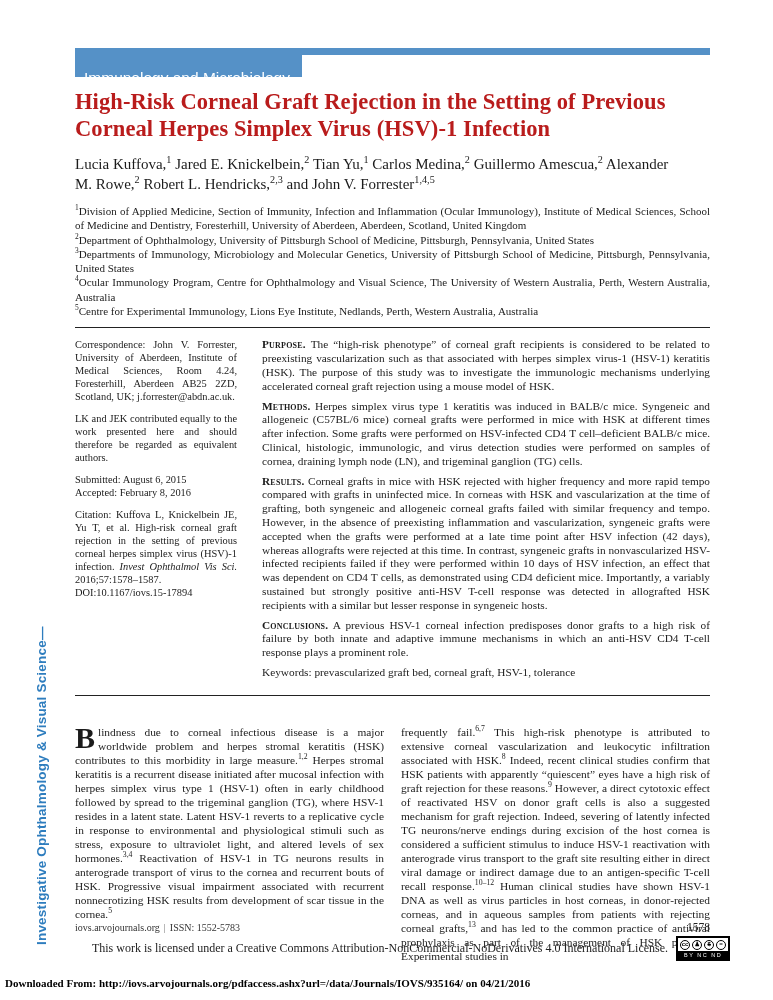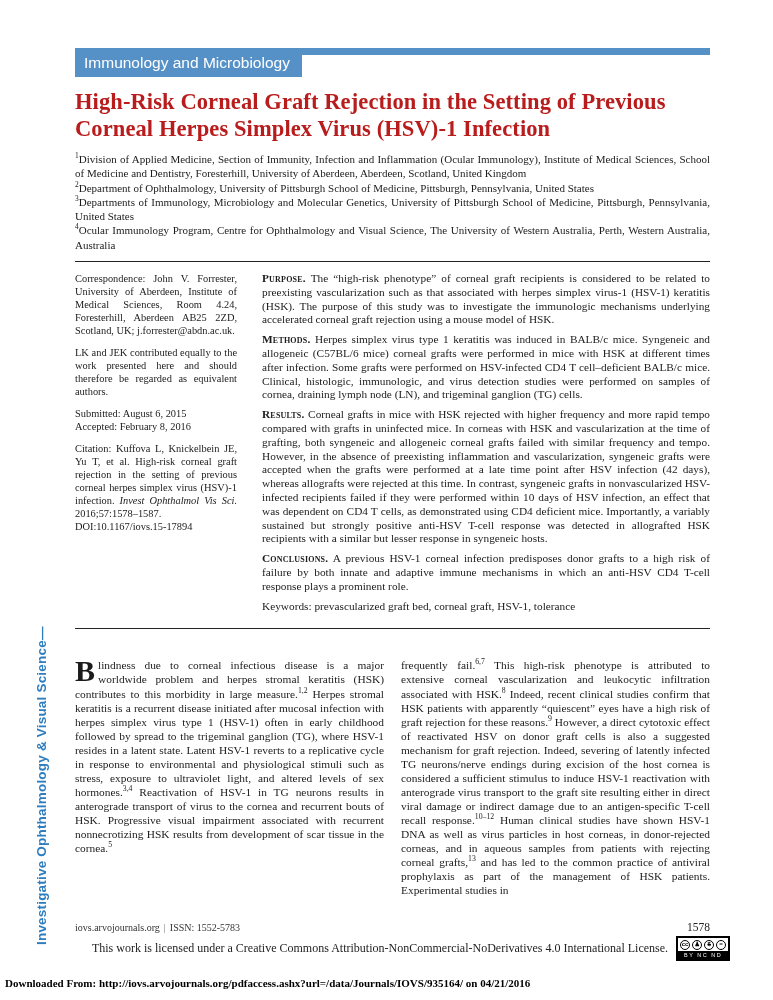--- a/index.html
+++ b/index.html
@@ -8,21 +8,21 @@
     position:relative; width:773px; height:1000px; margin:0 auto;
     background:#ffffff; overflow:hidden;
     font-family:"Liberation Serif", serif; color:#1b1b1b;
   }
   .content { position:absolute; left:75px; top:48px; width:635px; }
 
   
   .banner { position:relative; height:29px; }
   .banner-strip { position:absolute; left:0; top:0; right:0; height:7px; background:#5591c7; }
   .banner-tab {
-    position:absolute; left:0; top:0; height:29px; padding:0 12px 0 9px;
+    position:absolute; left:0; top:0; height:29px; padding:15px 12px 0 9px;
     background:#5591c7; color:#ffffff;
     font-family:"Liberation Sans", sans-serif; font-size:15.5px; line-height:29px;
     white-space:nowrap;
   }
 
   
   .title {
     margin-top:11px; width:612px;
     font-size:22.5px; font-weight:bold; line-height:27px; color:#b91c1c;
     letter-spacing:0.1px;
@@ -104,26 +104,28 @@
 
   <div class="content">
 
     <div class="banner">
       <div class="banner-strip"></div>
       <div class="banner-tab">Immunology and Microbiology</div>
     </div>
 
     <h1 class="title">High-Risk Corneal Graft Rejection in the Setting of Previous Corneal Herpes Simplex Virus (HSV)-1 Infection</h1>
 
+    <div class="authors">Lucia Kuffova,<sup>1</sup> Jared E. Knickelbein,<sup>2</sup> Tian Yu,<sup>1</sup> Carlos Medina,<sup>2</sup> Guillermo Amescua,<sup>2</sup> Alexander M. Rowe,<sup>2</sup> Robert L. Hendricks,<sup>2,3</sup> and John V. Forrester<sup>1,4,5</sup></div>
 
     <div class="affils">
       <div><sup>1</sup>Division of Applied Medicine, Section of Immunity, Infection and Inflammation (Ocular Immunology), Institute of Medical Sciences, School of Medicine and Dentistry, Foresterhill, University of Aberdeen, Aberdeen, Scotland, United Kingdom</div>
       <div><sup>2</sup>Department of Ophthalmology, University of Pittsburgh School of Medicine, Pittsburgh, Pennsylvania, United States</div>
       <div><sup>3</sup>Departments of Immunology, Microbiology and Molecular Genetics, University of Pittsburgh School of Medicine, Pittsburgh, Pennsylvania, United States</div>
       <div><sup>4</sup>Ocular Immunology Program, Centre for Ophthalmology and Visual Science, The University of Western Australia, Perth, Western Australia, Australia</div>
+      <div><sup>5</sup>Centre for Experimental Immunology, Lions Eye Institute, Nedlands, Perth, Western Australia, Australia</div>
     </div>
 
     <hr class="rule">
 
     <div class="meta-abstract">
 
       <div class="meta-col">
         <p>Correspondence: John V. Forrester, University of Aberdeen, Institute of Medical Sciences, Room 4.24, Foresterhill, Aberdeen AB25 2ZD, Scotland, UK; j.forrester@abdn.ac.uk.</p>
         <p>LK and JEK contributed equally to the work presented here and should therefore be regarded as equivalent authors.</p>
         <p>

